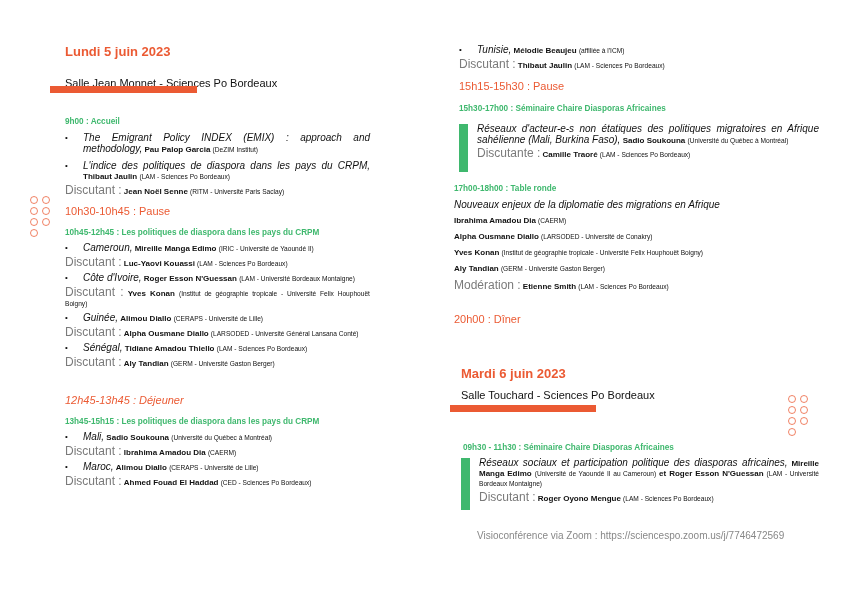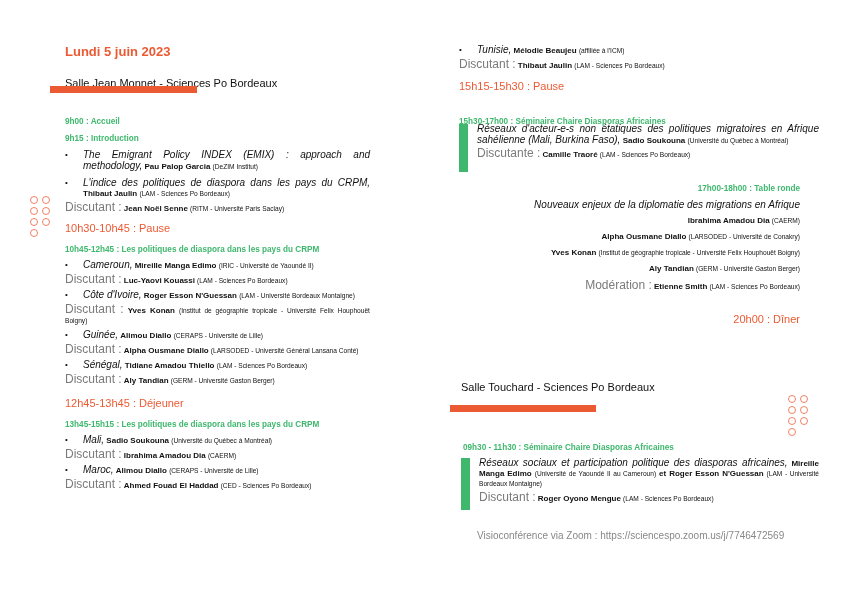--- a/index.html
+++ b/index.html
@@ -60,21 +60,20 @@
   </div>
 
   <div class="col col-left">
     <div class="day-title">Lundi 5 juin 2023</div>
     <div class="room">Salle Jean Monnet - Sciences Po Bordeaux</div>
   </div>
   <div class="accent-bar" style="left:50px; top:86px; width:147px;"></div>
 
   <div class="col" style="left:65px; top:116px; width:305px;">
     <div class="green">9h00 : Accueil</div>
-    <div class="green" style="margin-top:6px;">9h15 : Introduction</div>
 
     <div class="bullet" style="margin-top:6px;">
       <span class="dot">•</span>
       <div class="body">
         <span class="ital">The Emigrant Policy INDEX (EMIX) : approach and methodology,</span>
         <span class="name">Pau Palop Garcia</span>
         <span class="aff">(DeZIM Institut)</span>
       </div>
     </div>
     <div class="bullet" style="margin-top:6px;">
@@ -144,21 +143,21 @@
         <span class="name">Tidiane Amadou Thiello</span>
         <span class="aff">(LAM - Sciences Po Bordeaux)</span>
       </div>
     </div>
     <div class="line" style="margin-top:3px;">
       <span class="disc-label">Discutant :</span>
       <span class="name">Aly Tandian</span>
       <span class="aff">(GERM - Université Gaston Berger)</span>
     </div>
 
-    <div class="pause" style="margin-top:12px;">12h45-13h45 : Déjeuner</div>
+    <div class="pause" style="margin-top:26px;font-style:italic;">12h45-13h45 : Déjeuner</div>
 
     <div class="green" style="margin-top:10px;">13h45-15h15 : Les politiques de diaspora dans les pays du CRPM</div>
 
     <div class="bullet" style="margin-top:5px;">
       <span class="dot">•</span>
       <div class="body">
         <span class="ital">Mali,</span>
         <span class="name">Sadio Soukouna</span>
         <span class="aff">(Université du Québec à Montréal)</span>
       </div>
@@ -194,38 +193,38 @@
       </div>
     </div>
     <div class="line" style="margin-top:3px;">
       <span class="disc-label">Discutant :</span>
       <span class="name">Thibaut Jaulin</span>
       <span class="aff">(LAM - Sciences Po Bordeaux)</span>
     </div>
 
     <div class="pause" style="margin-top:10px;">15h15-15h30 : Pause</div>
 
-    <div class="green" style="margin-top:24px;">15h30-17h00 : Séminaire Chaire Diasporas Africaines</div>
+    <div class="green" style="margin-top:11px;">15h30-17h00 : Séminaire Chaire Diasporas Africaines</div>
   </div>
 
   <div class="seminar-box" style="left:459px; top:124px; width:360px; height:48px;">
     <div class="gbar"></div>
     <div class="content">
       <span class="ital">Réseaux d'acteur-e-s non étatiques des politiques migratoires en Afrique sahélienne (Mali, Burkina Faso),</span>
       <span class="name">Sadio Soukouna</span>
       <span class="aff">(Université du Québec à Montréal)</span>
       <div class="line" style="margin-top:2px;">
         <span class="disc-label">Discutante :</span>
         <span class="name">Camille Traoré</span>
         <span class="aff">(LAM - Sciences Po Bordeaux)</span>
       </div>
     </div>
   </div>
 
-  <div class="col" style="left:440px; top:183px; width:360px;text-align:right;">
+  <div class="col" style="left:454px; top:183px; width:360px;">
     <div class="green">17h00-18h00 : Table ronde</div>
     <div class="ital" style="margin-top:6px; line-height:10px;">Nouveaux enjeux de la diplomatie des migrations en Afrique</div>
     <div class="line" style="margin-top:6px;">
       <span class="name">Ibrahima Amadou Dia</span>
       <span class="aff">(CAERM)</span>
     </div>
     <div class="line" style="margin-top:6px;">
       <span class="name">Alpha Ousmane Diallo</span>
       <span class="aff">(LARSODED - Université de Conakry)</span>
     </div>
@@ -239,21 +238,22 @@
     </div>
     <div class="line" style="margin-top:6px;">
       <span class="disc-label">Modération :</span>
       <span class="name">Etienne Smith</span>
       <span class="aff">(LAM - Sciences Po Bordeaux)</span>
     </div>
     <div class="pause" style="margin-top:22px;">20h00 :  Dîner</div>
   </div>
 
   <div class="col" style="left:461px; top:366px; width:300px;">
-    <div class="room" style="margin-top:14px;">Salle Touchard - Sciences Po Bordeaux</div>
+    <div class="day-title">Mardi 6 juin 2023</div>
+    <div class="room" style="margin-top:6px;">Salle Touchard - Sciences Po Bordeaux</div>
   </div>
   <div class="accent-bar" style="left:450px; top:405px; width:146px;"></div>
 
   <div class="col" style="left:463px; top:442px; width:360px;">
     <div class="green">09h30 - 11h30 : Séminaire Chaire Diasporas Africaines</div>
   </div>
 
   <div class="seminar-box" style="left:461px; top:458px; width:358px; height:52px;">
     <div class="gbar"></div>
     <div class="content">

